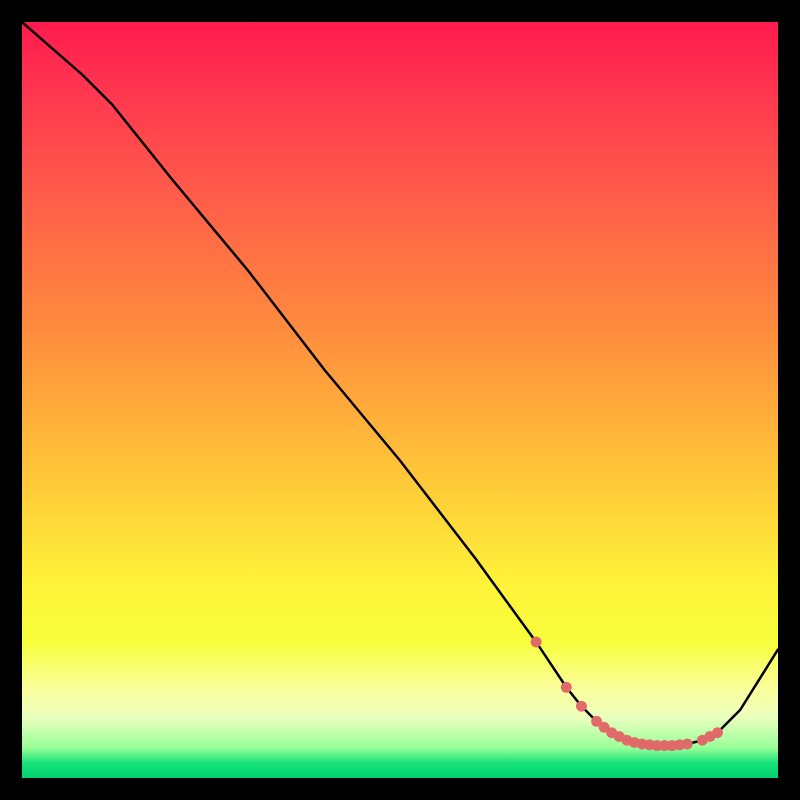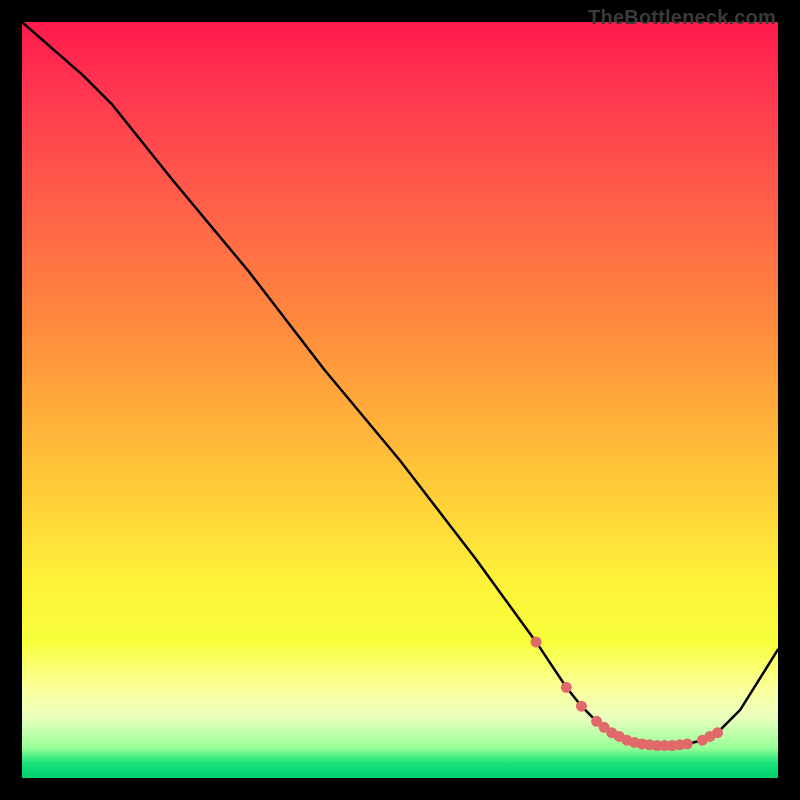--- a/index.html
+++ b/index.html
@@ -57,21 +57,20 @@
     top: 0;
     width: 756px;
     height: 756px;
     z-index: 3;
   }
 </style>
 </head>
 <body>
 
 <div class="chart-container">
-  <div class="watermark">TheBottleneck.com</div>
   <div class="plot-area">
     <svg class="overlay" viewBox="0 0 756 756" preserveAspectRatio="none">
       <path id="curve-path" fill="none" stroke="#000" stroke-width="2.5" stroke-linejoin="round" stroke-linecap="round" d="M0.00 0.00 L60.48 52.92 L90.72 83.16 L151.20 158.76 L226.80 249.48 L302.40 347.76 L378.00 438.48 L453.60 536.76 L514.08 619.92 L544.32 665.28 L559.44 684.18 L574.56 699.30 L589.68 710.64 L604.80 718.20 L619.92 721.98 L635.04 723.49 L650.16 723.49 L665.28 721.98 L680.40 718.20 L695.52 710.64 L718.20 687.96 L756.00 627.48"></path>
       <g id="marker-group">
           <circle cx="514.08" cy="619.92" r="5.5" fill="#e06a6a"></circle>
           <circle cx="544.32" cy="665.28" r="5.5" fill="#e06a6a"></circle>
           <circle cx="559.44" cy="684.18" r="5.5" fill="#e06a6a"></circle>
           <circle cx="574.56" cy="699.30" r="5.5" fill="#e06a6a"></circle>
           <circle cx="582.12" cy="705.35" r="5.5" fill="#e06a6a"></circle>
           <circle cx="589.68" cy="710.64" r="5.5" fill="#e06a6a"></circle>

